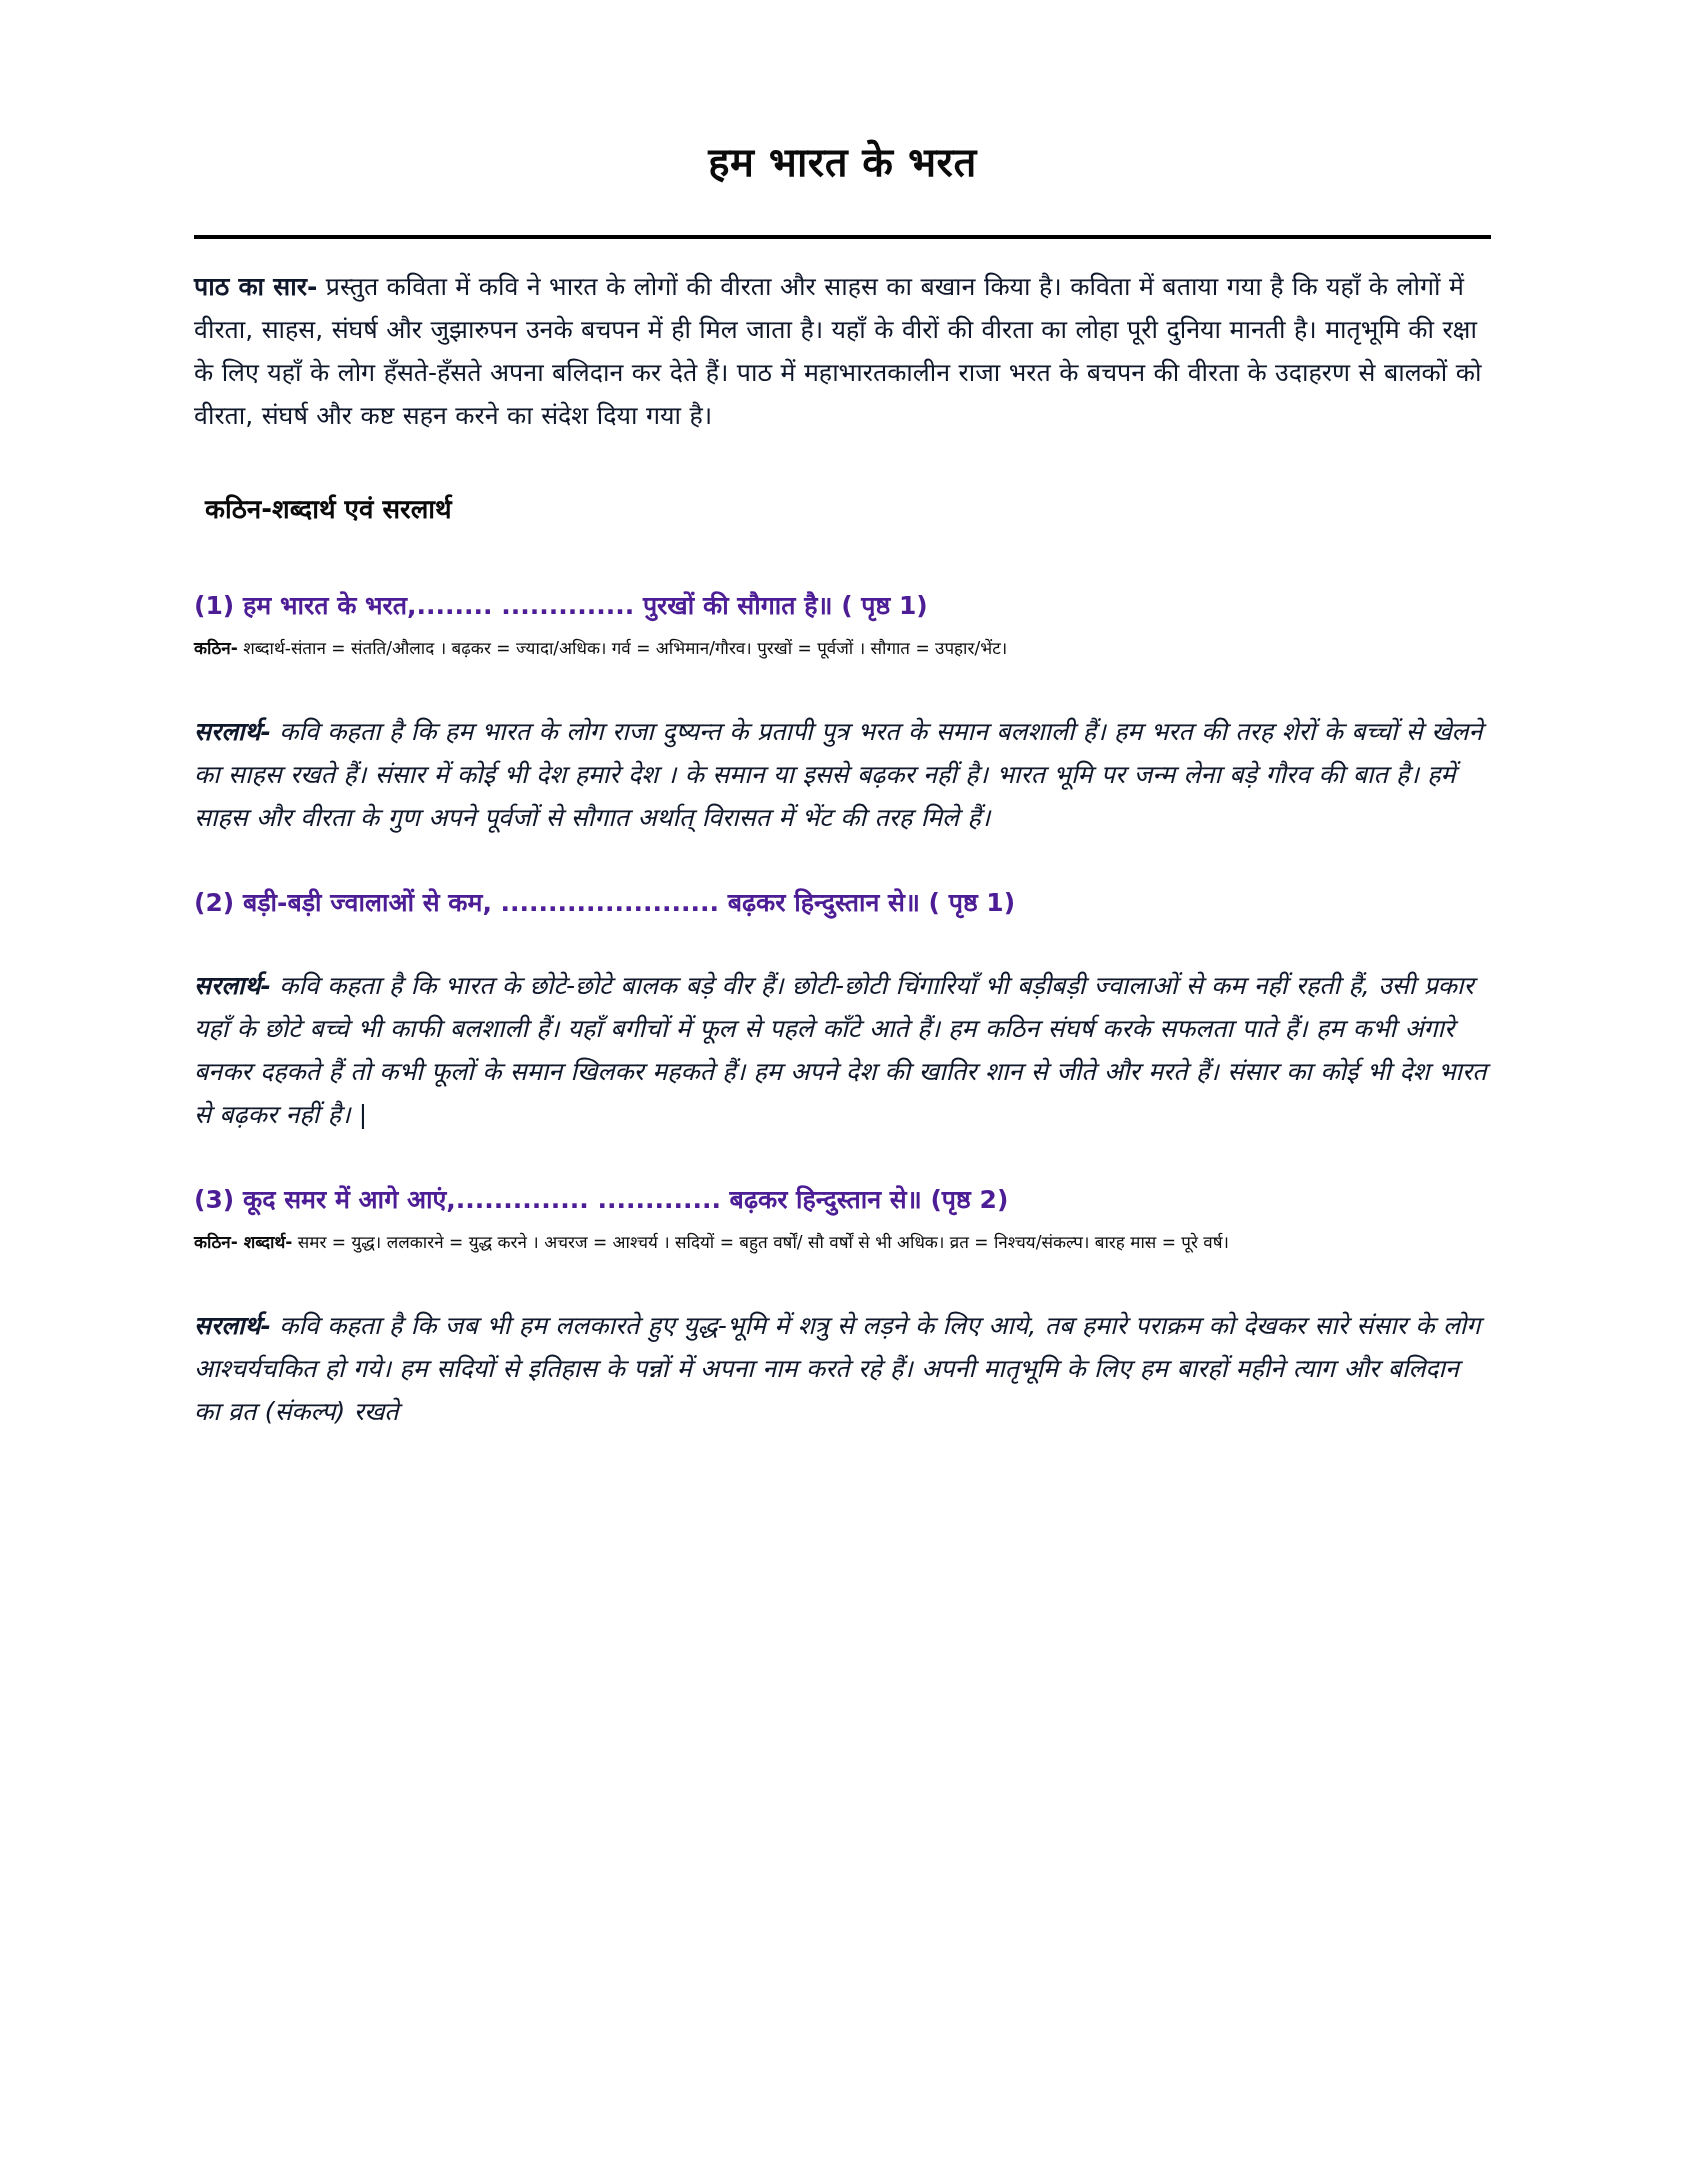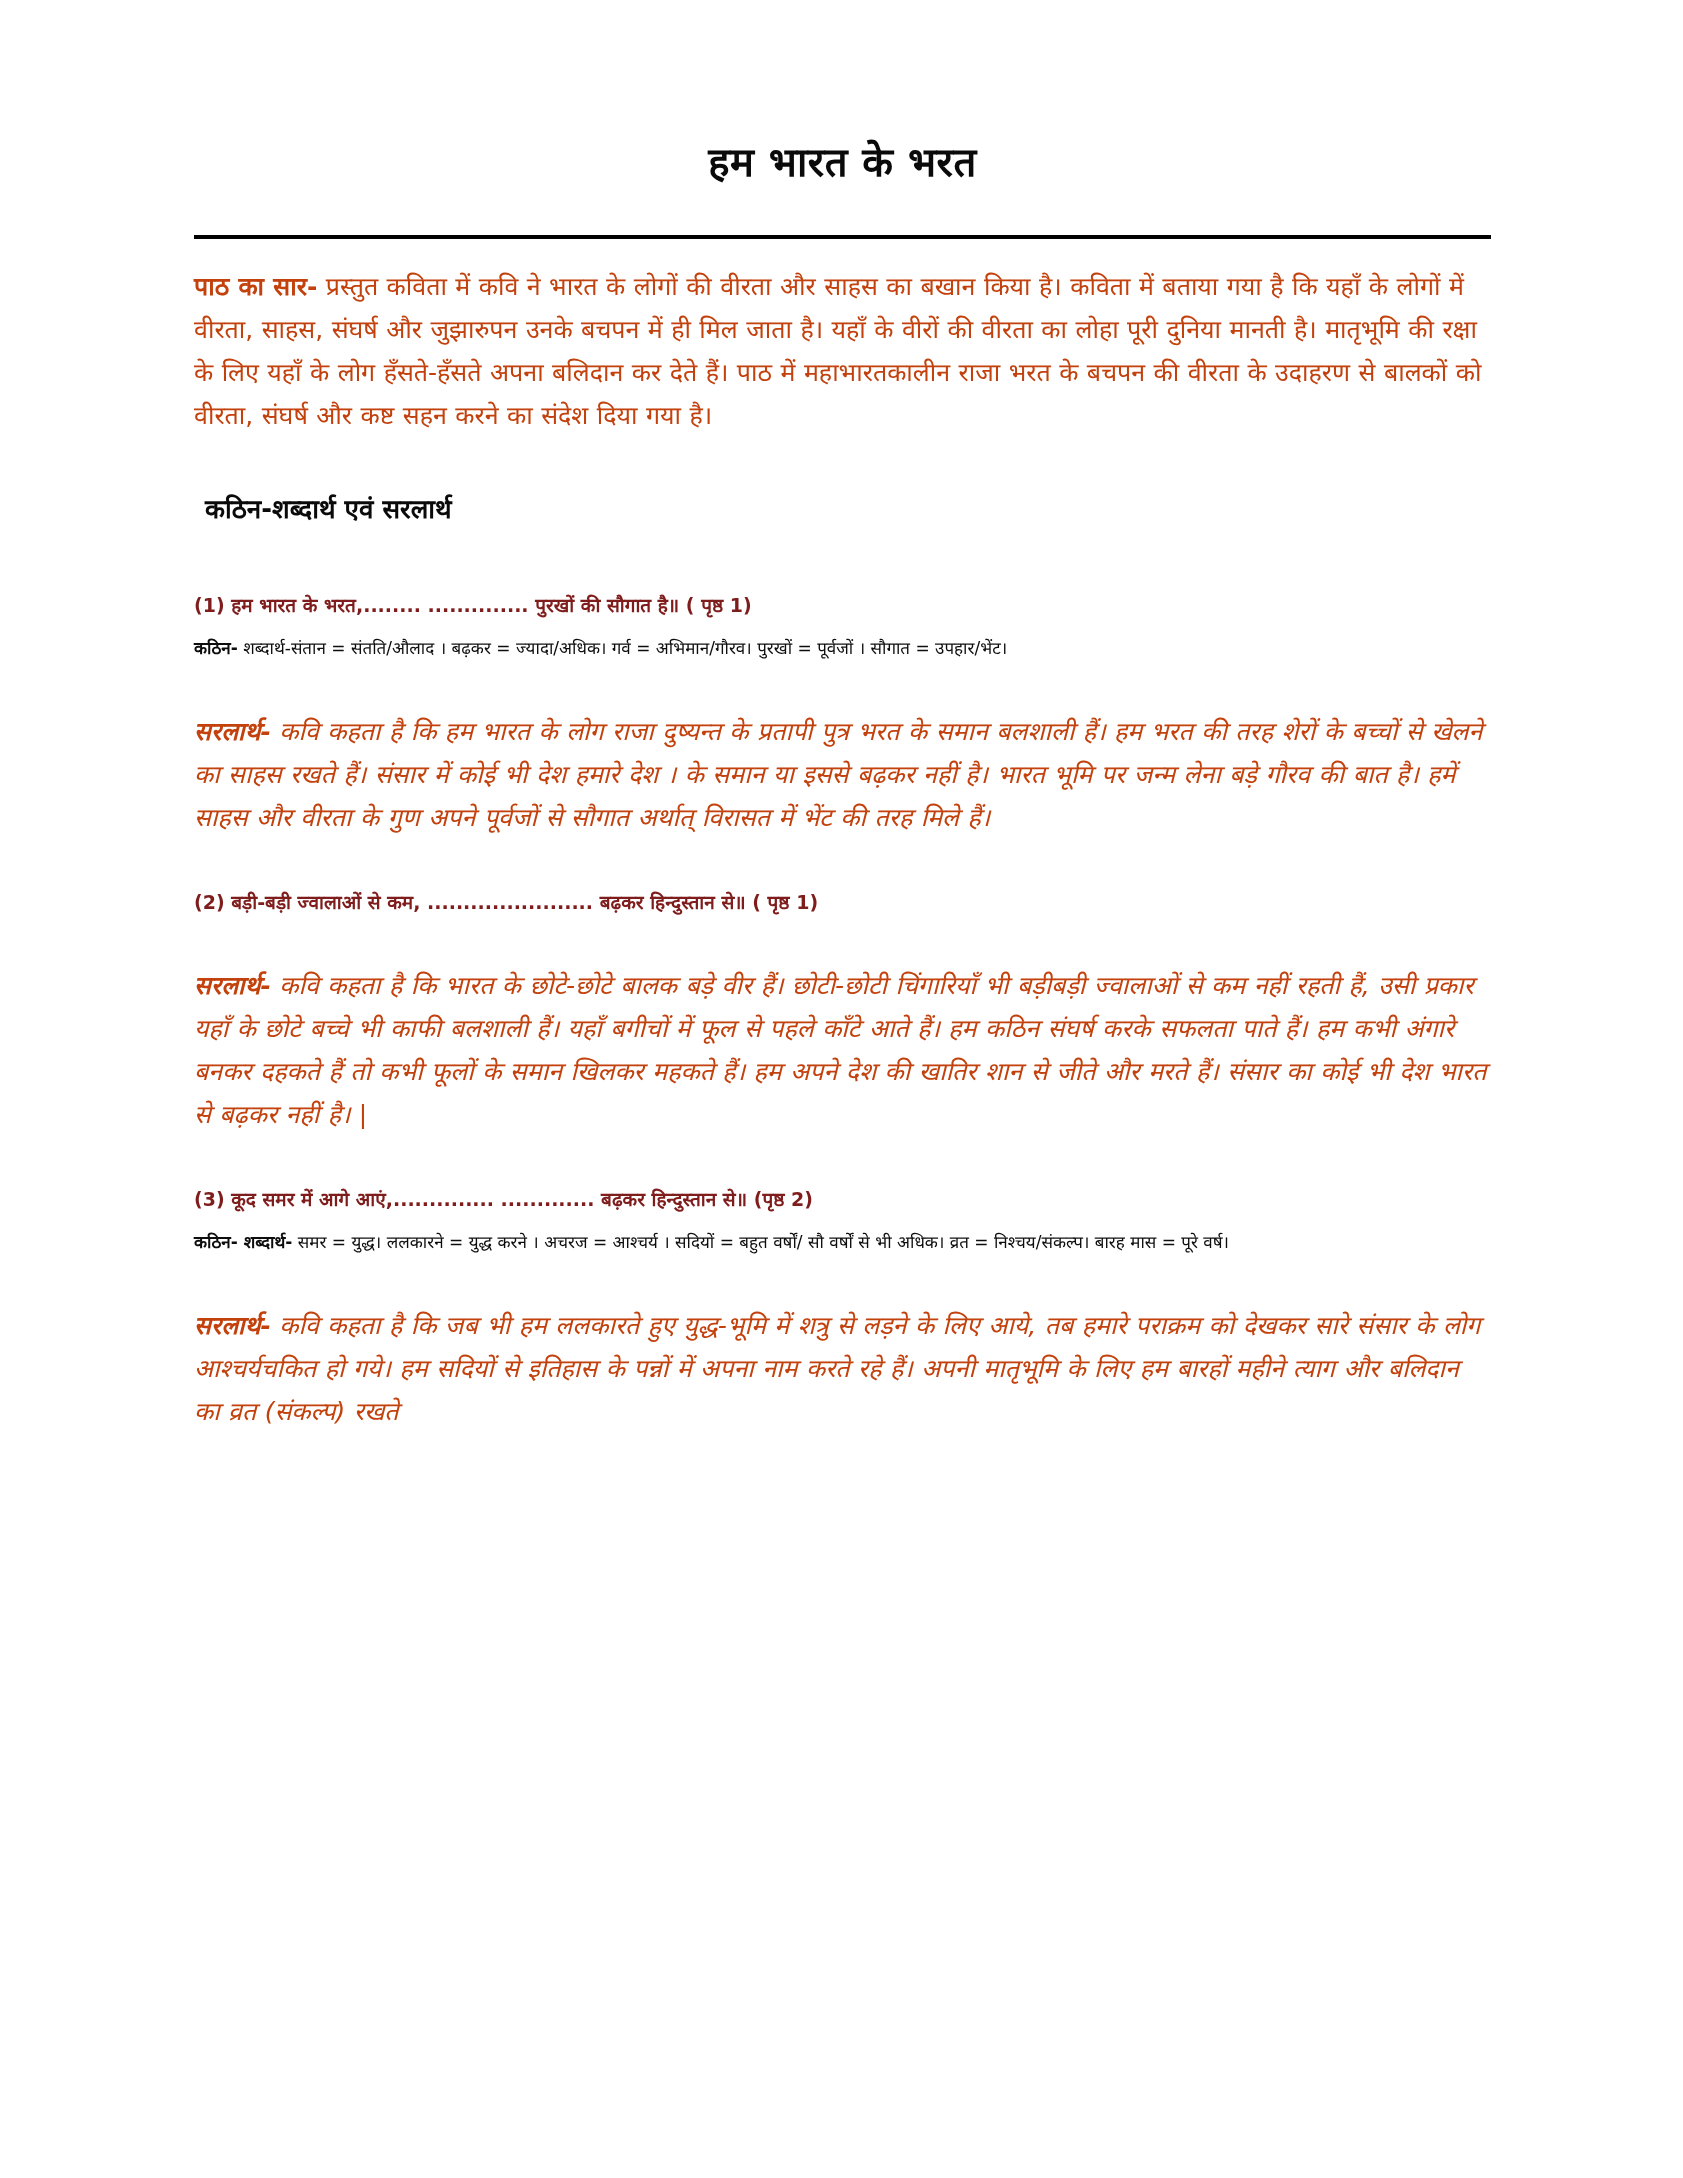--- a/index.html
+++ b/index.html
@@ -55,21 +55,21 @@
     width: 1297px;
   }
 
   
   .para {
     font-family: "DejaVu Sans", "Liberation Sans", sans-serif;
     font-size: 25px;
     line-height: 43px;
     text-align: left;
     margin: 0;
-    color: #c2410c;
+    color: #0f172a;
     word-spacing: 0.5px;
   }
 
   .para.summary {
     margin-top: 26px;
   }
 
   .lead {
     font-weight: 700;
   }
@@ -83,25 +83,25 @@
     padding-top: 40px;
     color: #0a0a0a;
   }
 
   .stanza-block {
     padding-top: 42px;
   }
 
   .stanza-line {
     font-family: "DejaVu Sans", "Liberation Sans", sans-serif;
-    font-size: 19px;
+    font-size: 25px;
     line-height: 43px;
     font-weight: 700;
     margin: 0;
-    color: #7f1d1d;
+    color: #4c1d95;
   }
 
   .kathin-line {
     font-family: "DejaVu Sans", "Liberation Sans", sans-serif;
     font-size: 17px;
     line-height: 43px;
     margin: 0;
     color: #0d0d0d;
   }
 

